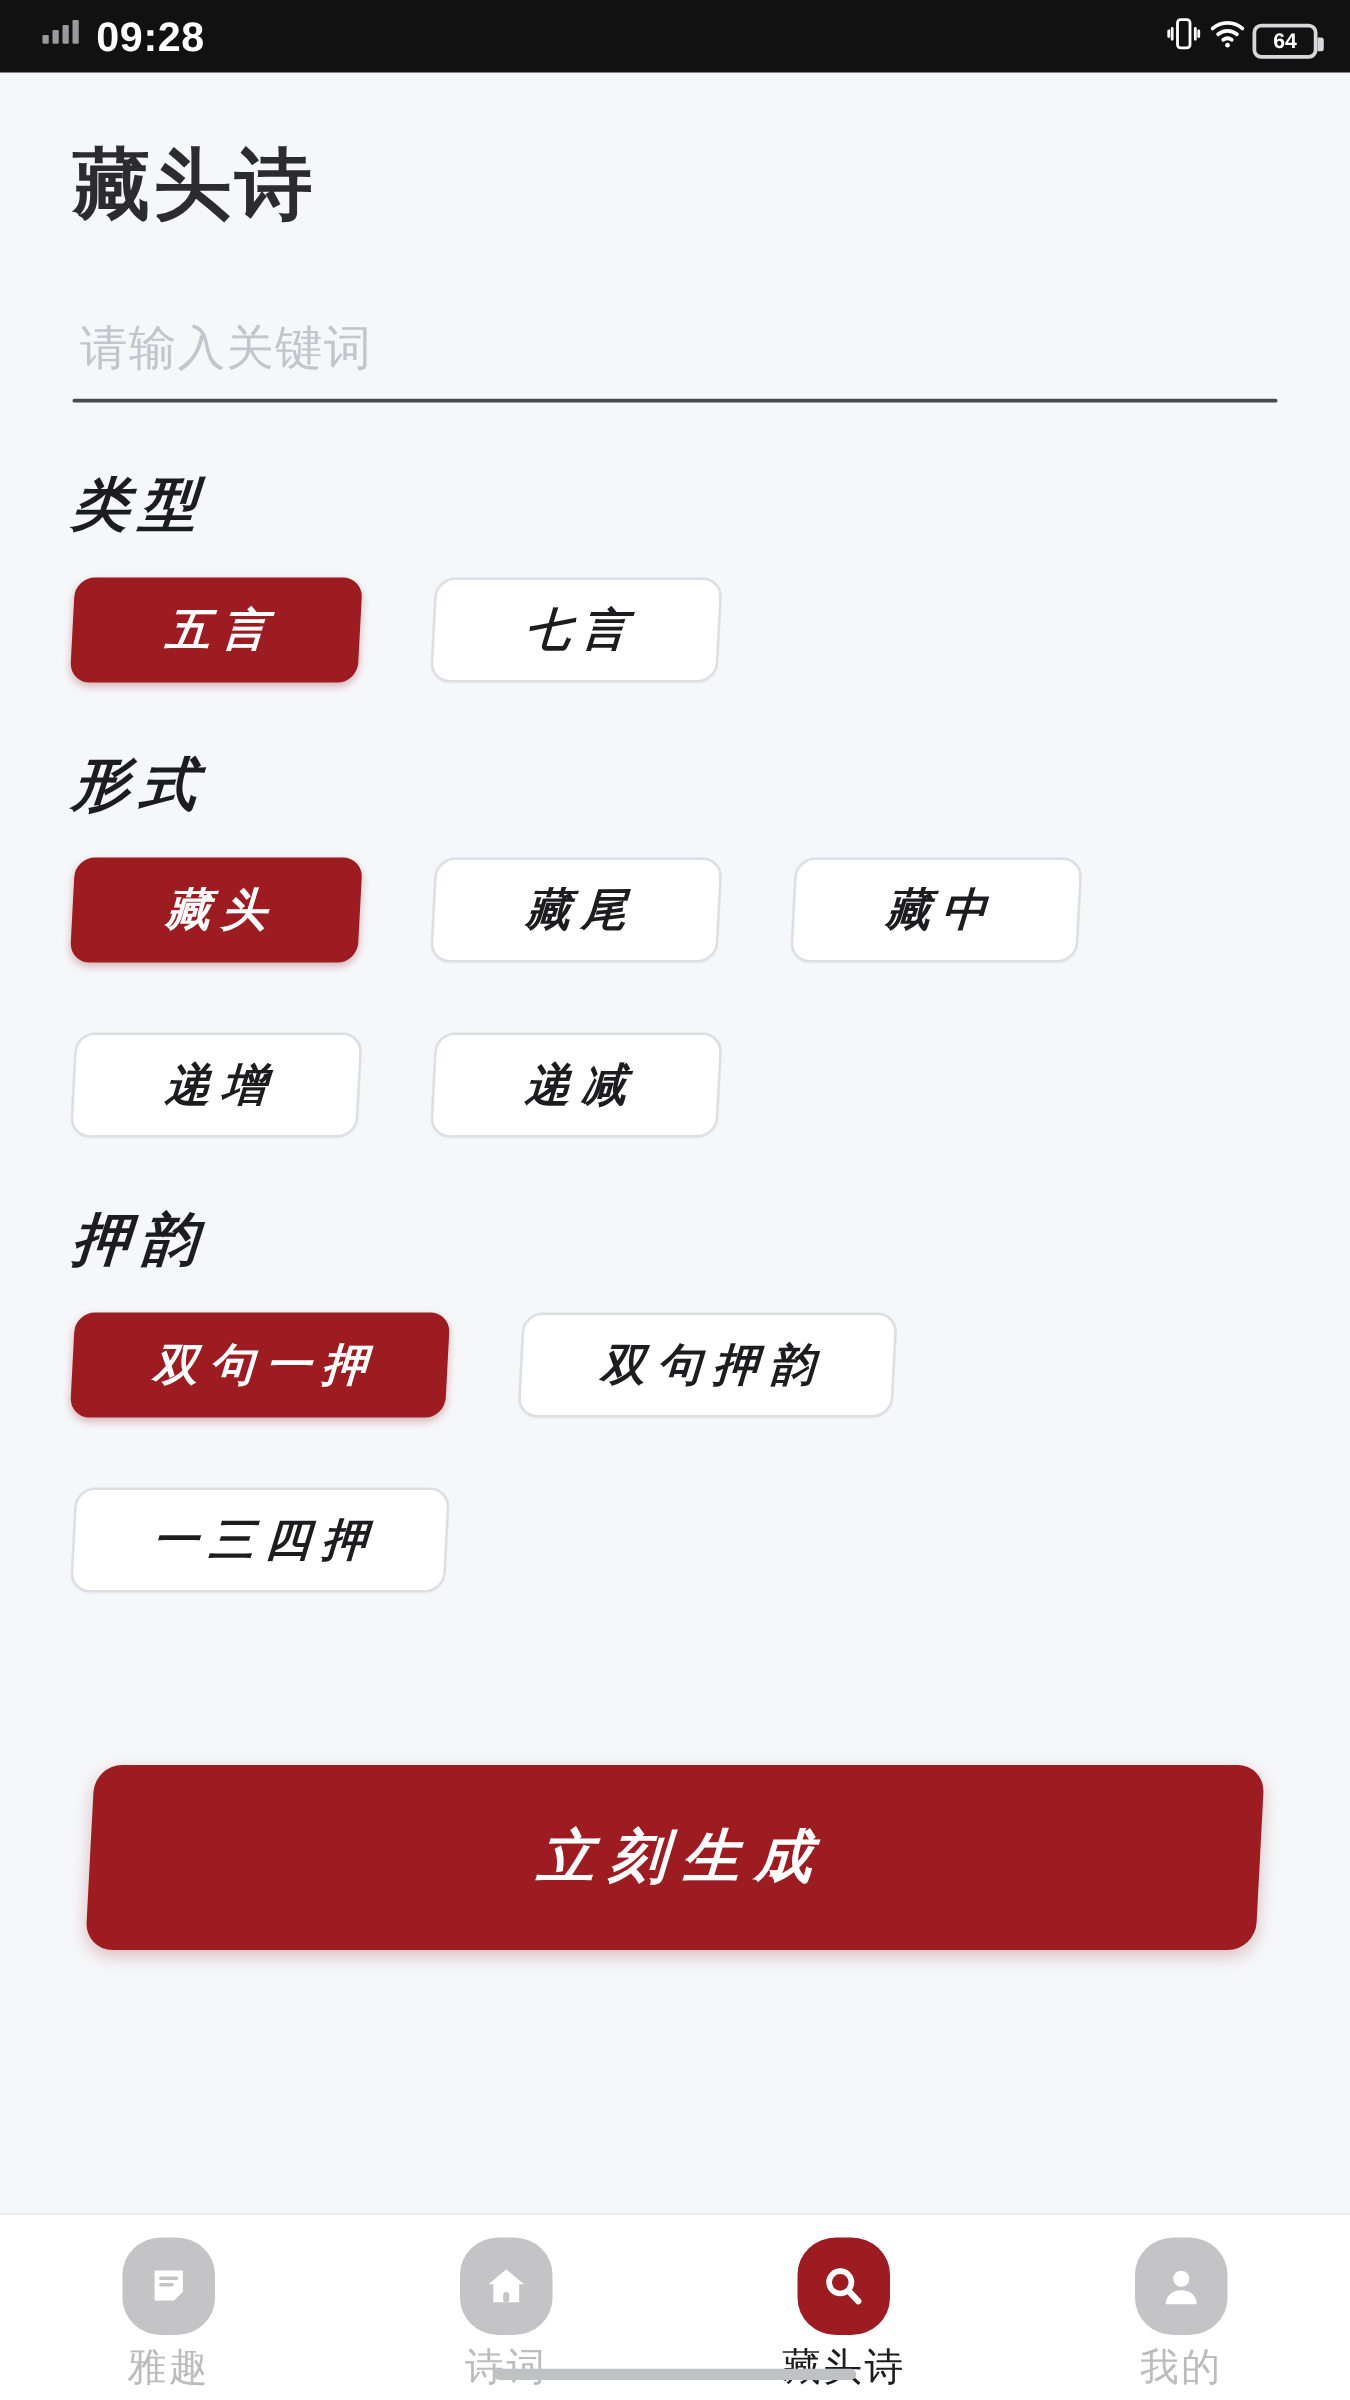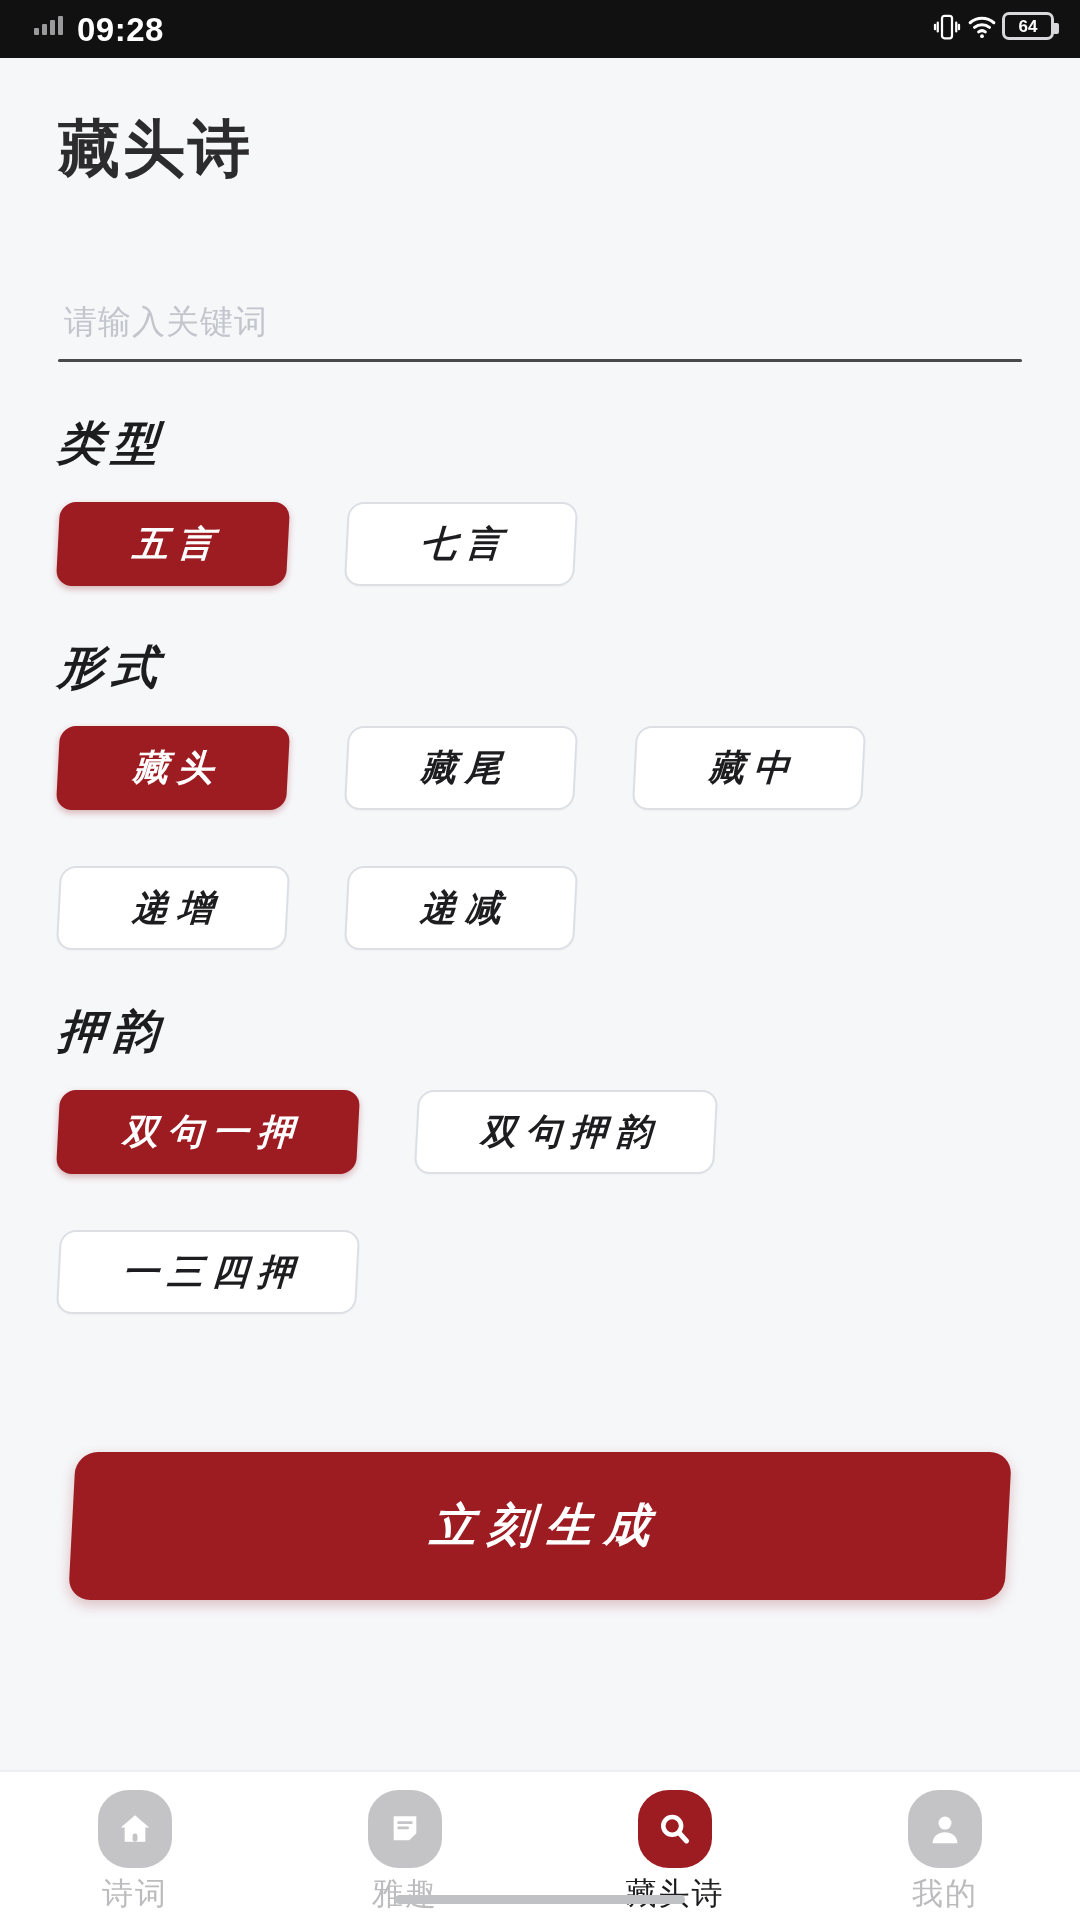--- a/index.html
+++ b/index.html
@@ -19,21 +19,21 @@
     padding:0 26px 0 34px; flex:none;
   }
   .sb-left { display:flex; align-items:flex-start; gap:14px; }
   .signal { display:flex; align-items:flex-end; gap:3px; height:22px; }
   .signal i { display:block; width:5px; background:#9a9a9c; border-radius:1px; }
   .signal i:nth-child(1){height:7px;}
   .signal i:nth-child(2){height:11px;}
   .signal i:nth-child(3){height:15px;}
   .signal i:nth-child(4){height:19px;}
   .sb-time { font-size:33px; font-weight:700; letter-spacing:0.5px; line-height:1; }
-  .sb-right { display:flex; align-items:flex-start; gap:4px; }
+  .sb-right { display:flex; align-items:flex-end; gap:4px; }
   .battery {
     position:relative; width:52px; height:28px; border:3px solid #d8d8da; border-radius:7px;
     display:flex; align-items:center; justify-content:center;
   }
   .battery::after{
     content:""; position:absolute; right:-8px; top:8px; width:5px; height:11px;
     background:#d8d8da; border-radius:0 2px 2px 0;
   }
   .battery-num{ font-size:17px; font-weight:700; color:#ffffff; line-height:1; }
 
@@ -41,21 +41,21 @@
   .content { flex:1; padding:0 0 0 0; position:relative; overflow:hidden; }
   .page-title {
     font-size:62px; font-weight:700; color:#2c2c2e;
     padding:55px 0 0 58px; letter-spacing:3px; line-height:1.15;
   }
 
   .field-wrap { margin:74px 58px 0 58px; position:relative; }
   .field-input {
     width:100%; border:none; outline:none; background:transparent;
     font-family:"Liberation Sans","DejaVu Sans",sans-serif;
-    font-size:33px; color:#000000; padding:0 0 18px 6px; letter-spacing:1px;margin-top:45px;
+    font-size:38px; color:#000000; padding:0 0 18px 6px; letter-spacing:1px;
   }
   .field-input::placeholder { color:#c2c6cc; }
   .field-underline { height:3px; background:#4a4a4e; width:100%; border-radius:2px; }
 
   .section { margin-top:58px; padding:0 58px 0 58px; }
   .section-label {
     font-family:"DejaVu Serif","Liberation Serif",serif;
     font-size:46px; font-weight:700; font-style:italic;
     color:#1d1d1f; letter-spacing:8px; line-height:1;
     transform:skewX(-4deg);
@@ -187,44 +187,44 @@
     <div class="cta-wrap">
       <button class="cta-button">立刻生成</button>
     </div>
   </div>
 
   <div class="tabbar">
 
     <div class="tab">
       <div class="tab-icon">
         <span class="squircle">
-          <svg width="42" height="42" viewBox="0 0 24 24" aria-hidden="true">
-            <path d="M12 4.2 3.9 11.1h2.2v8.2h11.8v-8.2h2.2L12 4.2z" fill="#ffffff"></path>
-            <rect x="10.6" y="14.6" width="2.8" height="4.7" rx="1.4" fill="#c4c4c6"></rect>
-          </svg>
-        </span>
-      </div>
-      <span class="tab-label">诗词</span>
-    </div>
-
-    <div class="tab">
-      <div class="tab-icon">
-        <span class="squircle">
           <svg width="40" height="40" viewBox="0 0 24 24" aria-hidden="true">
             <path d="M5.2 4.4h13.6v10.1l-4.3 4.3H5.2V4.4z" fill="#ffffff"></path>
             <path d="M14.5 18.8v-4.3h4.3l-4.3 4.3z" fill="#ffffff" opacity="0.55"></path>
             <path d="M8.2 8.2h7.6M8.2 11.3h5.4" stroke="#c4c4c6" stroke-width="1.7" stroke-linecap="round"></path>
           </svg>
         </span>
       </div>
       <span class="tab-label">雅趣</span>
     </div>
 
     <div class="tab">
       <div class="tab-icon">
+        <span class="squircle">
+          <svg width="42" height="42" viewBox="0 0 24 24" aria-hidden="true">
+            <path d="M12 4.2 3.9 11.1h2.2v8.2h11.8v-8.2h2.2L12 4.2z" fill="#ffffff"></path>
+            <rect x="10.6" y="14.6" width="2.8" height="4.7" rx="1.4" fill="#c4c4c6"></rect>
+          </svg>
+        </span>
+      </div>
+      <span class="tab-label">诗词</span>
+    </div>
+
+    <div class="tab">
+      <div class="tab-icon">
         <span class="squircle active">
           <svg width="42" height="42" viewBox="0 0 24 24" aria-hidden="true">
             <circle cx="10.4" cy="10.2" r="5.1" fill="none" stroke="#ffffff" stroke-width="2.6"></circle>
             <path d="M14.3 14.2l4.3 4.6" stroke="#ffffff" stroke-width="2.9" stroke-linecap="round"></path>
           </svg>
         </span>
       </div>
       <span class="tab-label active">藏头诗</span>
     </div>
 

